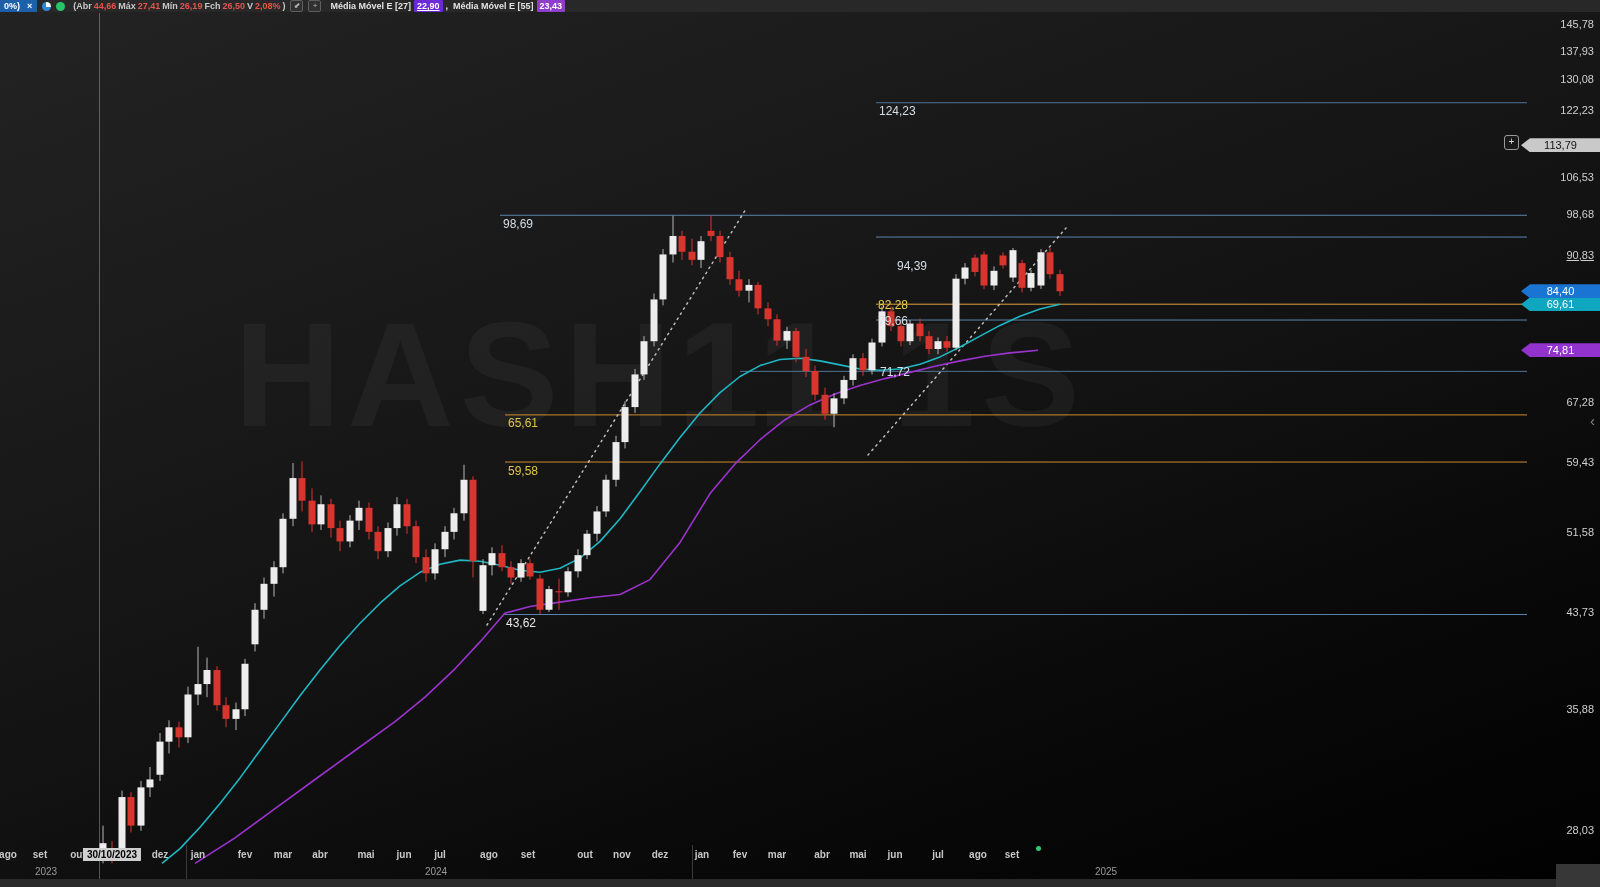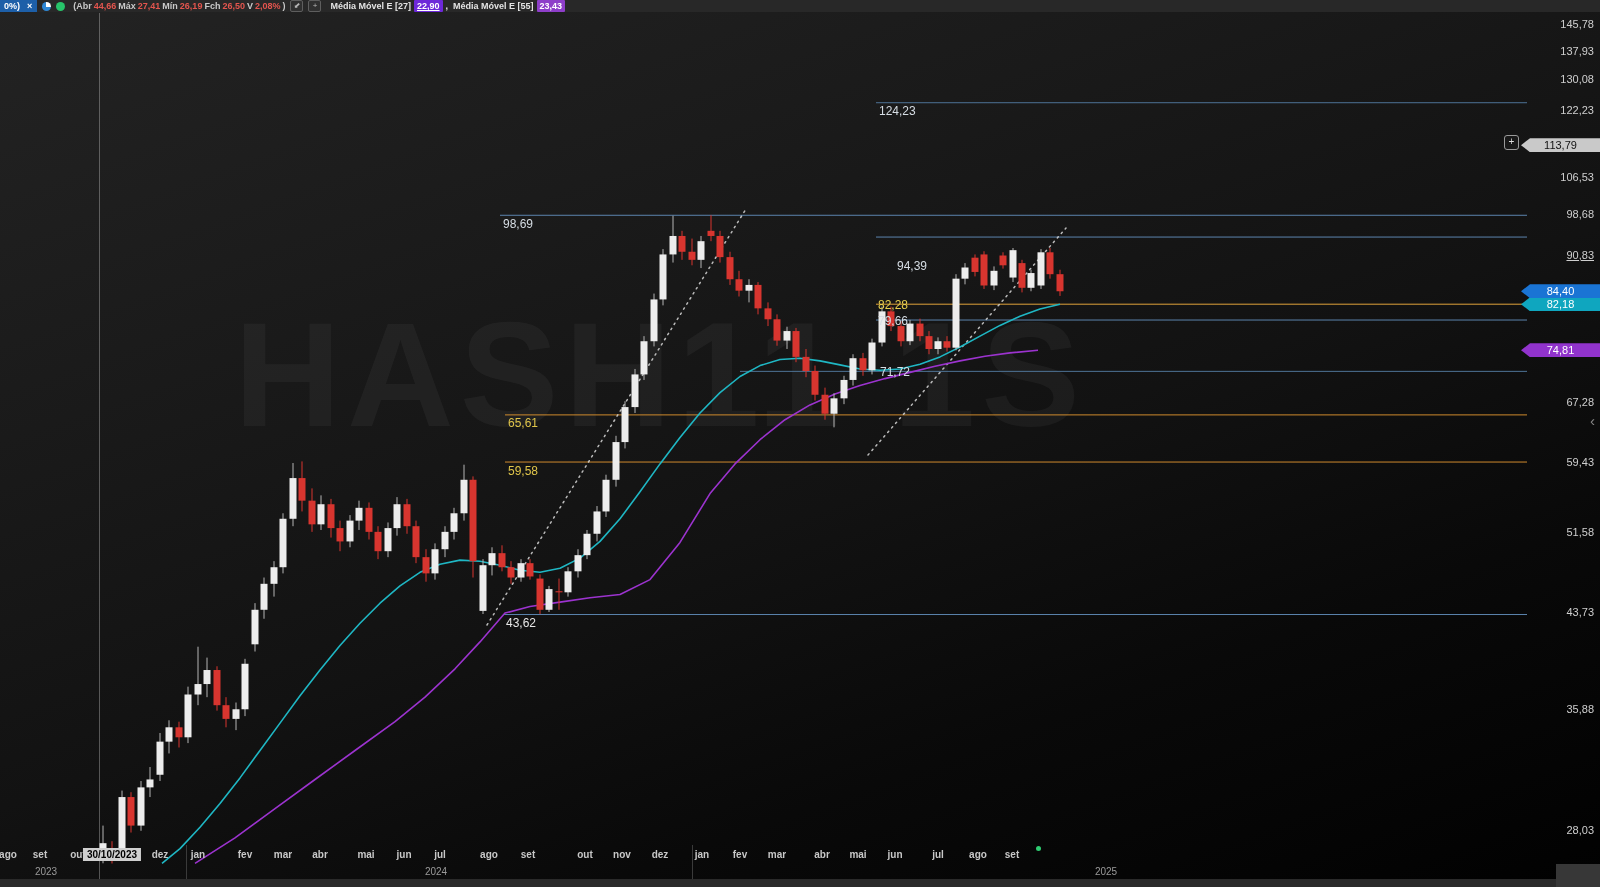--- a/index.html
+++ b/index.html
@@ -324,21 +324,21 @@
       <div class="ytick" style="top: 170.886px;">106,53</div>
       <div class="ytick" style="top: 208.316px;">98,68</div>
       <div class="ytick" style="top: 248.85px; text-decoration: underline;">90,83</div>
       <div class="ytick" style="top: 395.612px;">67,28</div>
       <div class="ytick" style="top: 456.279px;">59,43</div>
       <div class="ytick" style="top: 525.554px;">51,58</div>
       <div class="ytick" style="top: 606.287px;">43,73</div>
       <div class="ytick" style="top: 703.038px;">35,88</div>
       <div class="ytick" style="top: 823.775px;">28,03</div>
       <div class="badge" style="top: 138.147px; background: rgb(201, 201, 201); color: rgb(17, 17, 17);">113,79</div>
-      <div class="badge" style="top: 297.288px; background: rgb(15, 166, 191); color: rgb(255, 255, 255);">82,18</div>
+      <div class="badge" style="top: 297.288px; background: rgb(15, 166, 191); color: rgb(255, 255, 255);">69,61</div>
       <div class="badge" style="top: 284.254px; background: rgb(26, 116, 212); color: rgb(255, 255, 255);">84,40</div>
       <div class="badge" style="top: 343.235px; background: rgb(145, 51, 204); color: rgb(255, 255, 255);">74,81</div>
       <div class="month" style="left: 8px;">ago</div>
       <div class="month" style="left: 40px;">set</div>
       <div class="month" style="left: 78px;">out</div>
       <div class="month" style="left: 160px;">dez</div>
       <div class="month" style="left: 198px;">jan</div>
       <div class="month" style="left: 245px;">fev</div>
       <div class="month" style="left: 283px;">mar</div>
       <div class="month" style="left: 320px;">abr</div>

